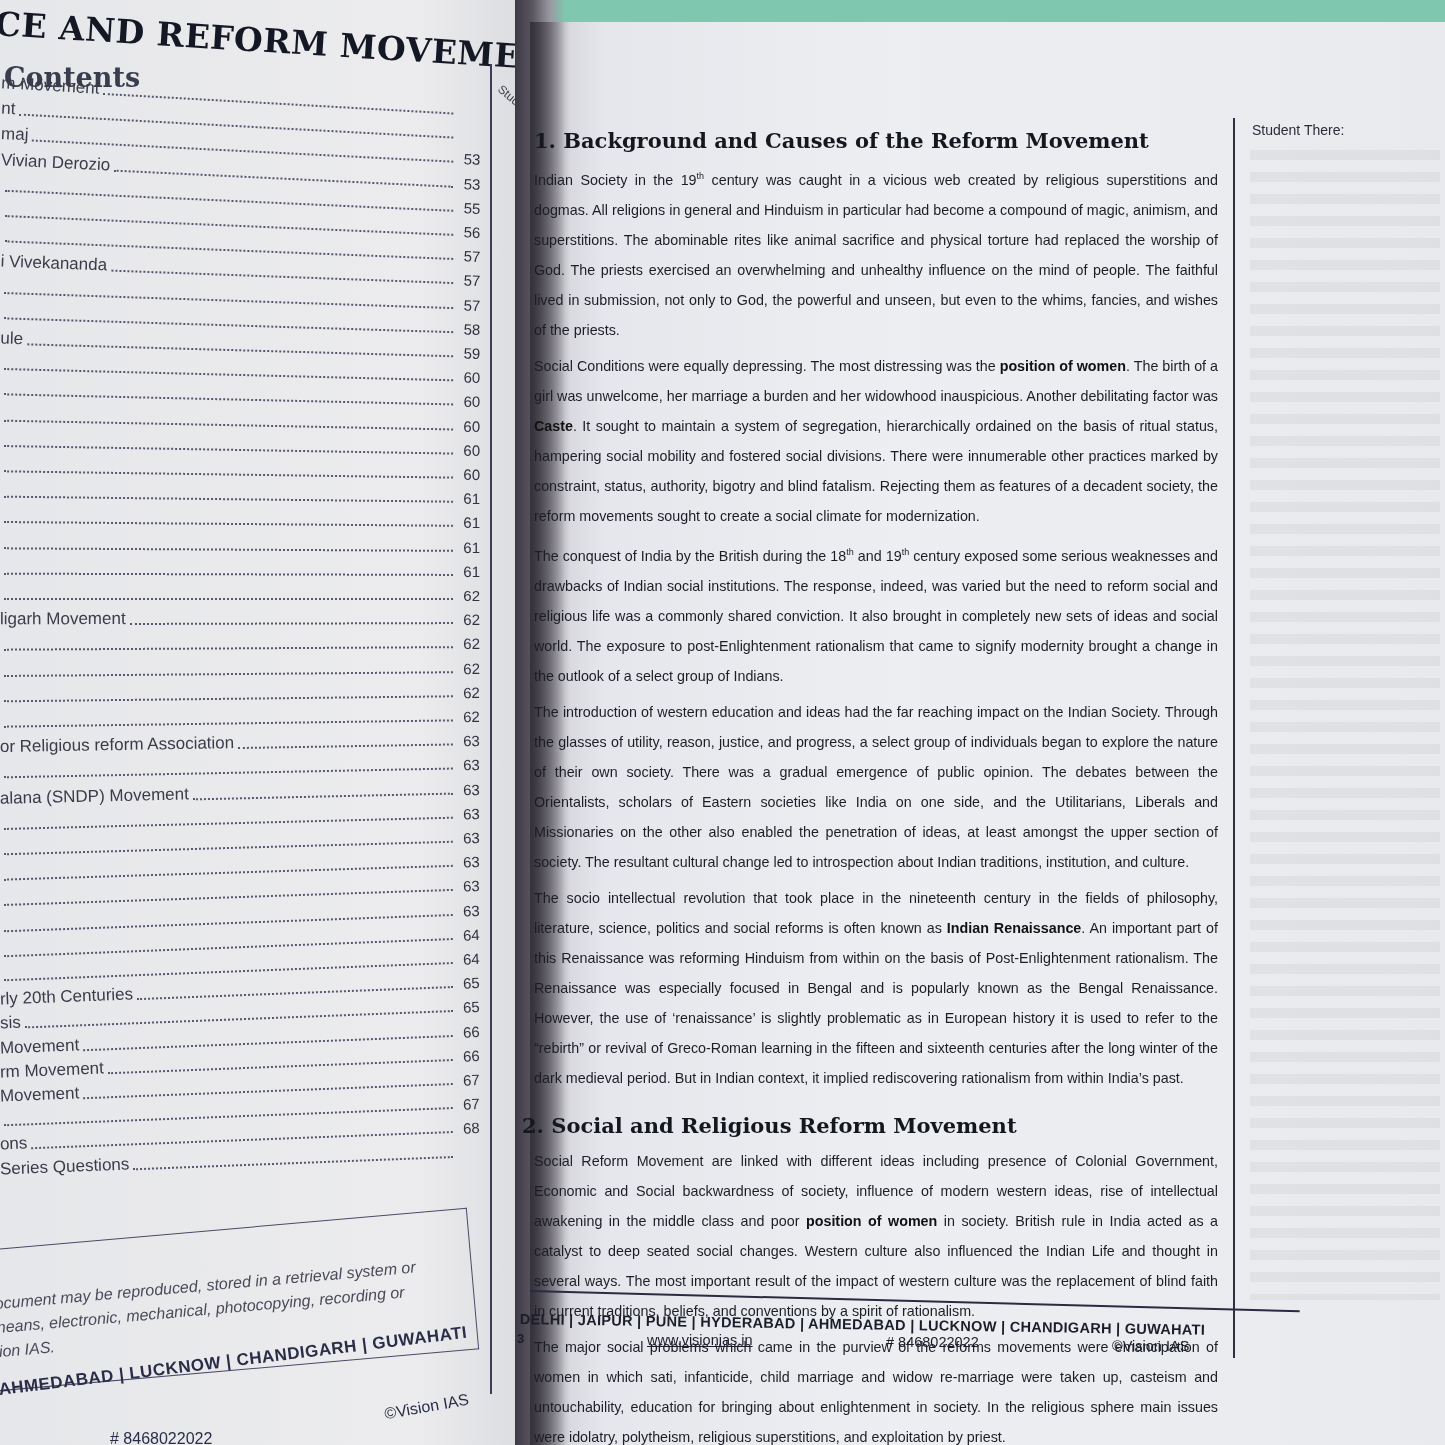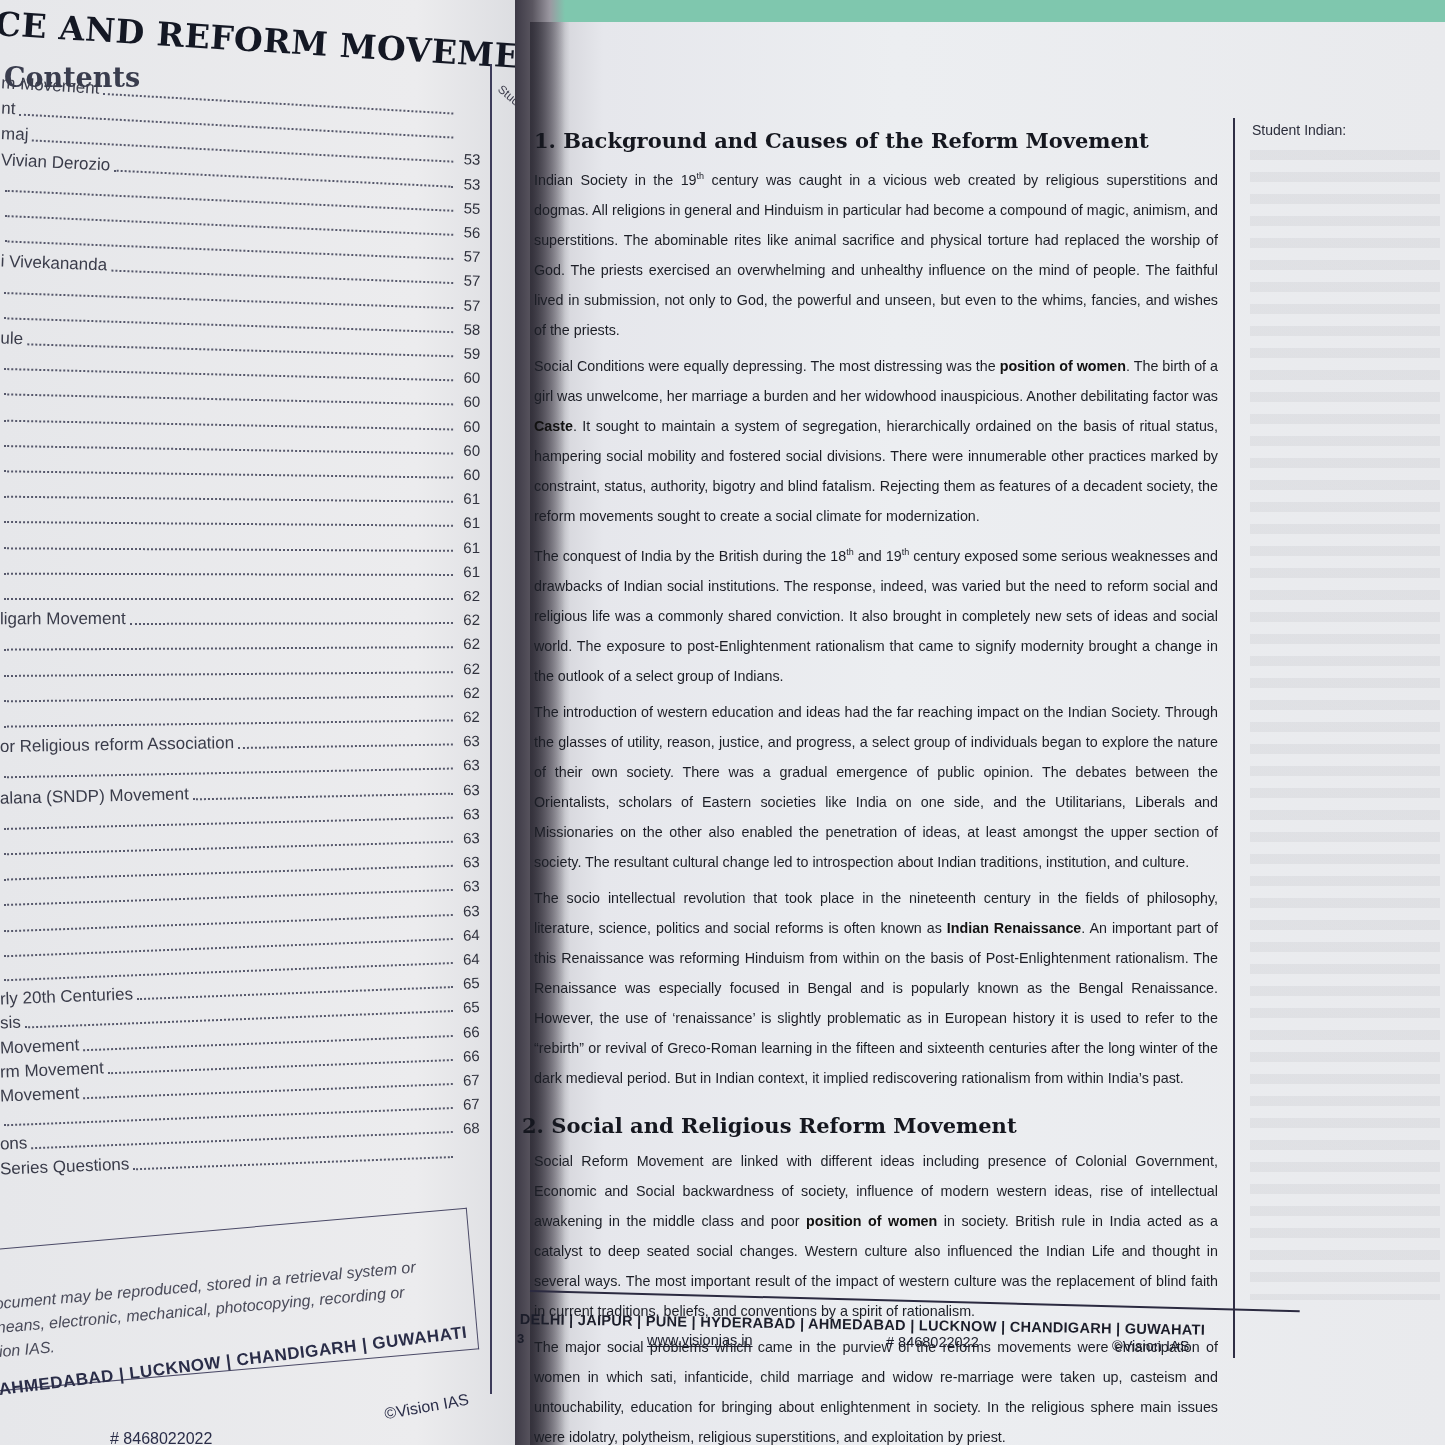--- a/index.html
+++ b/index.html
@@ -352,21 +352,21 @@
   <div class="left-footer-brand">©Vision IAS</div>
   <div class="left-footer-phone"># 8468022022</div>
 </div>
 
 <div class="right-page"></div>
 <div class="ghost-text"></div>
 <div class="gutter"></div>
 <div class="right-shadow"></div>
 
 <div class="notes-rule"></div>
-<div class="student-notes">Student Indian:</div>
+<div class="student-notes">Student There:</div>
 
 <div class="right-content">
   <h1 class="section-heading">1. Background and Causes of the Reform Movement</h1>
   <div id="sec1">
       <p class="para">Indian Society in the 19<sup>th</sup> century was caught in a vicious web created by religious superstitions and dogmas. All religions in general and Hinduism in particular had become a compound of magic, animism, and superstitions. The abominable rites like animal sacrifice and physical torture had replaced the worship of God. The priests exercised an overwhelming and unhealthy influence on the mind of people. The faithful lived in submission, not only to God, the powerful and unseen, but even to the whims, fancies, and wishes of the priests.</p>
       <p class="para">Social Conditions were equally depressing. The most distressing was the <b>position of women</b>. The birth of a girl was unwelcome, her marriage a burden and her widowhood inauspicious. Another debilitating factor was <b>Caste</b>. It sought to maintain a system of segregation, hierarchically ordained on the basis of ritual status, hampering social mobility and fostered social divisions. There were innumerable other practices marked by constraint, status, authority, bigotry and blind fatalism. Rejecting them as features of a decadent society, the reform movements sought to create a social climate for modernization.</p>
       <p class="para">The conquest of India by the British during the 18<sup>th</sup> and 19<sup>th</sup> century exposed some serious weaknesses and drawbacks of Indian social institutions. The response, indeed, was varied but the need to reform social and religious life was a commonly shared conviction. It also brought in completely new sets of ideas and social world. The exposure to post-Enlightenment rationalism that came to signify modernity brought a change in the outlook of a select group of Indians.</p>
       <p class="para">The introduction of western education and ideas had the far reaching impact on the Indian Society. Through the glasses of utility, reason, justice, and progress, a select group of individuals began to explore the nature of their own society. There was a gradual emergence of public opinion. The debates between the Orientalists, scholars of Eastern societies like India on one side, and the Utilitarians, Liberals and Missionaries on the other also enabled the penetration of ideas, at least amongst the upper section of society. The resultant cultural change led to introspection about Indian traditions, institution, and culture.</p>
       <p class="para">The socio intellectual revolution that took place in the nineteenth century in the fields of philosophy, literature, science, politics and social reforms is often known as <b>Indian Renaissance</b>. An important part of this Renaissance was reforming Hinduism from within on the basis of Post-Enlightenment rationalism. The Renaissance was especially focused in Bengal and is popularly known as the Bengal Renaissance. However, the use of ‘renaissance’ is slightly problematic as in European history it is used to refer to the “rebirth” or revival of Greco-Roman learning in the fifteen and sixteenth centuries after the long winter of the dark medieval period. But in Indian context, it implied rediscovering rationalism from within India’s past.</p>
     </div>

